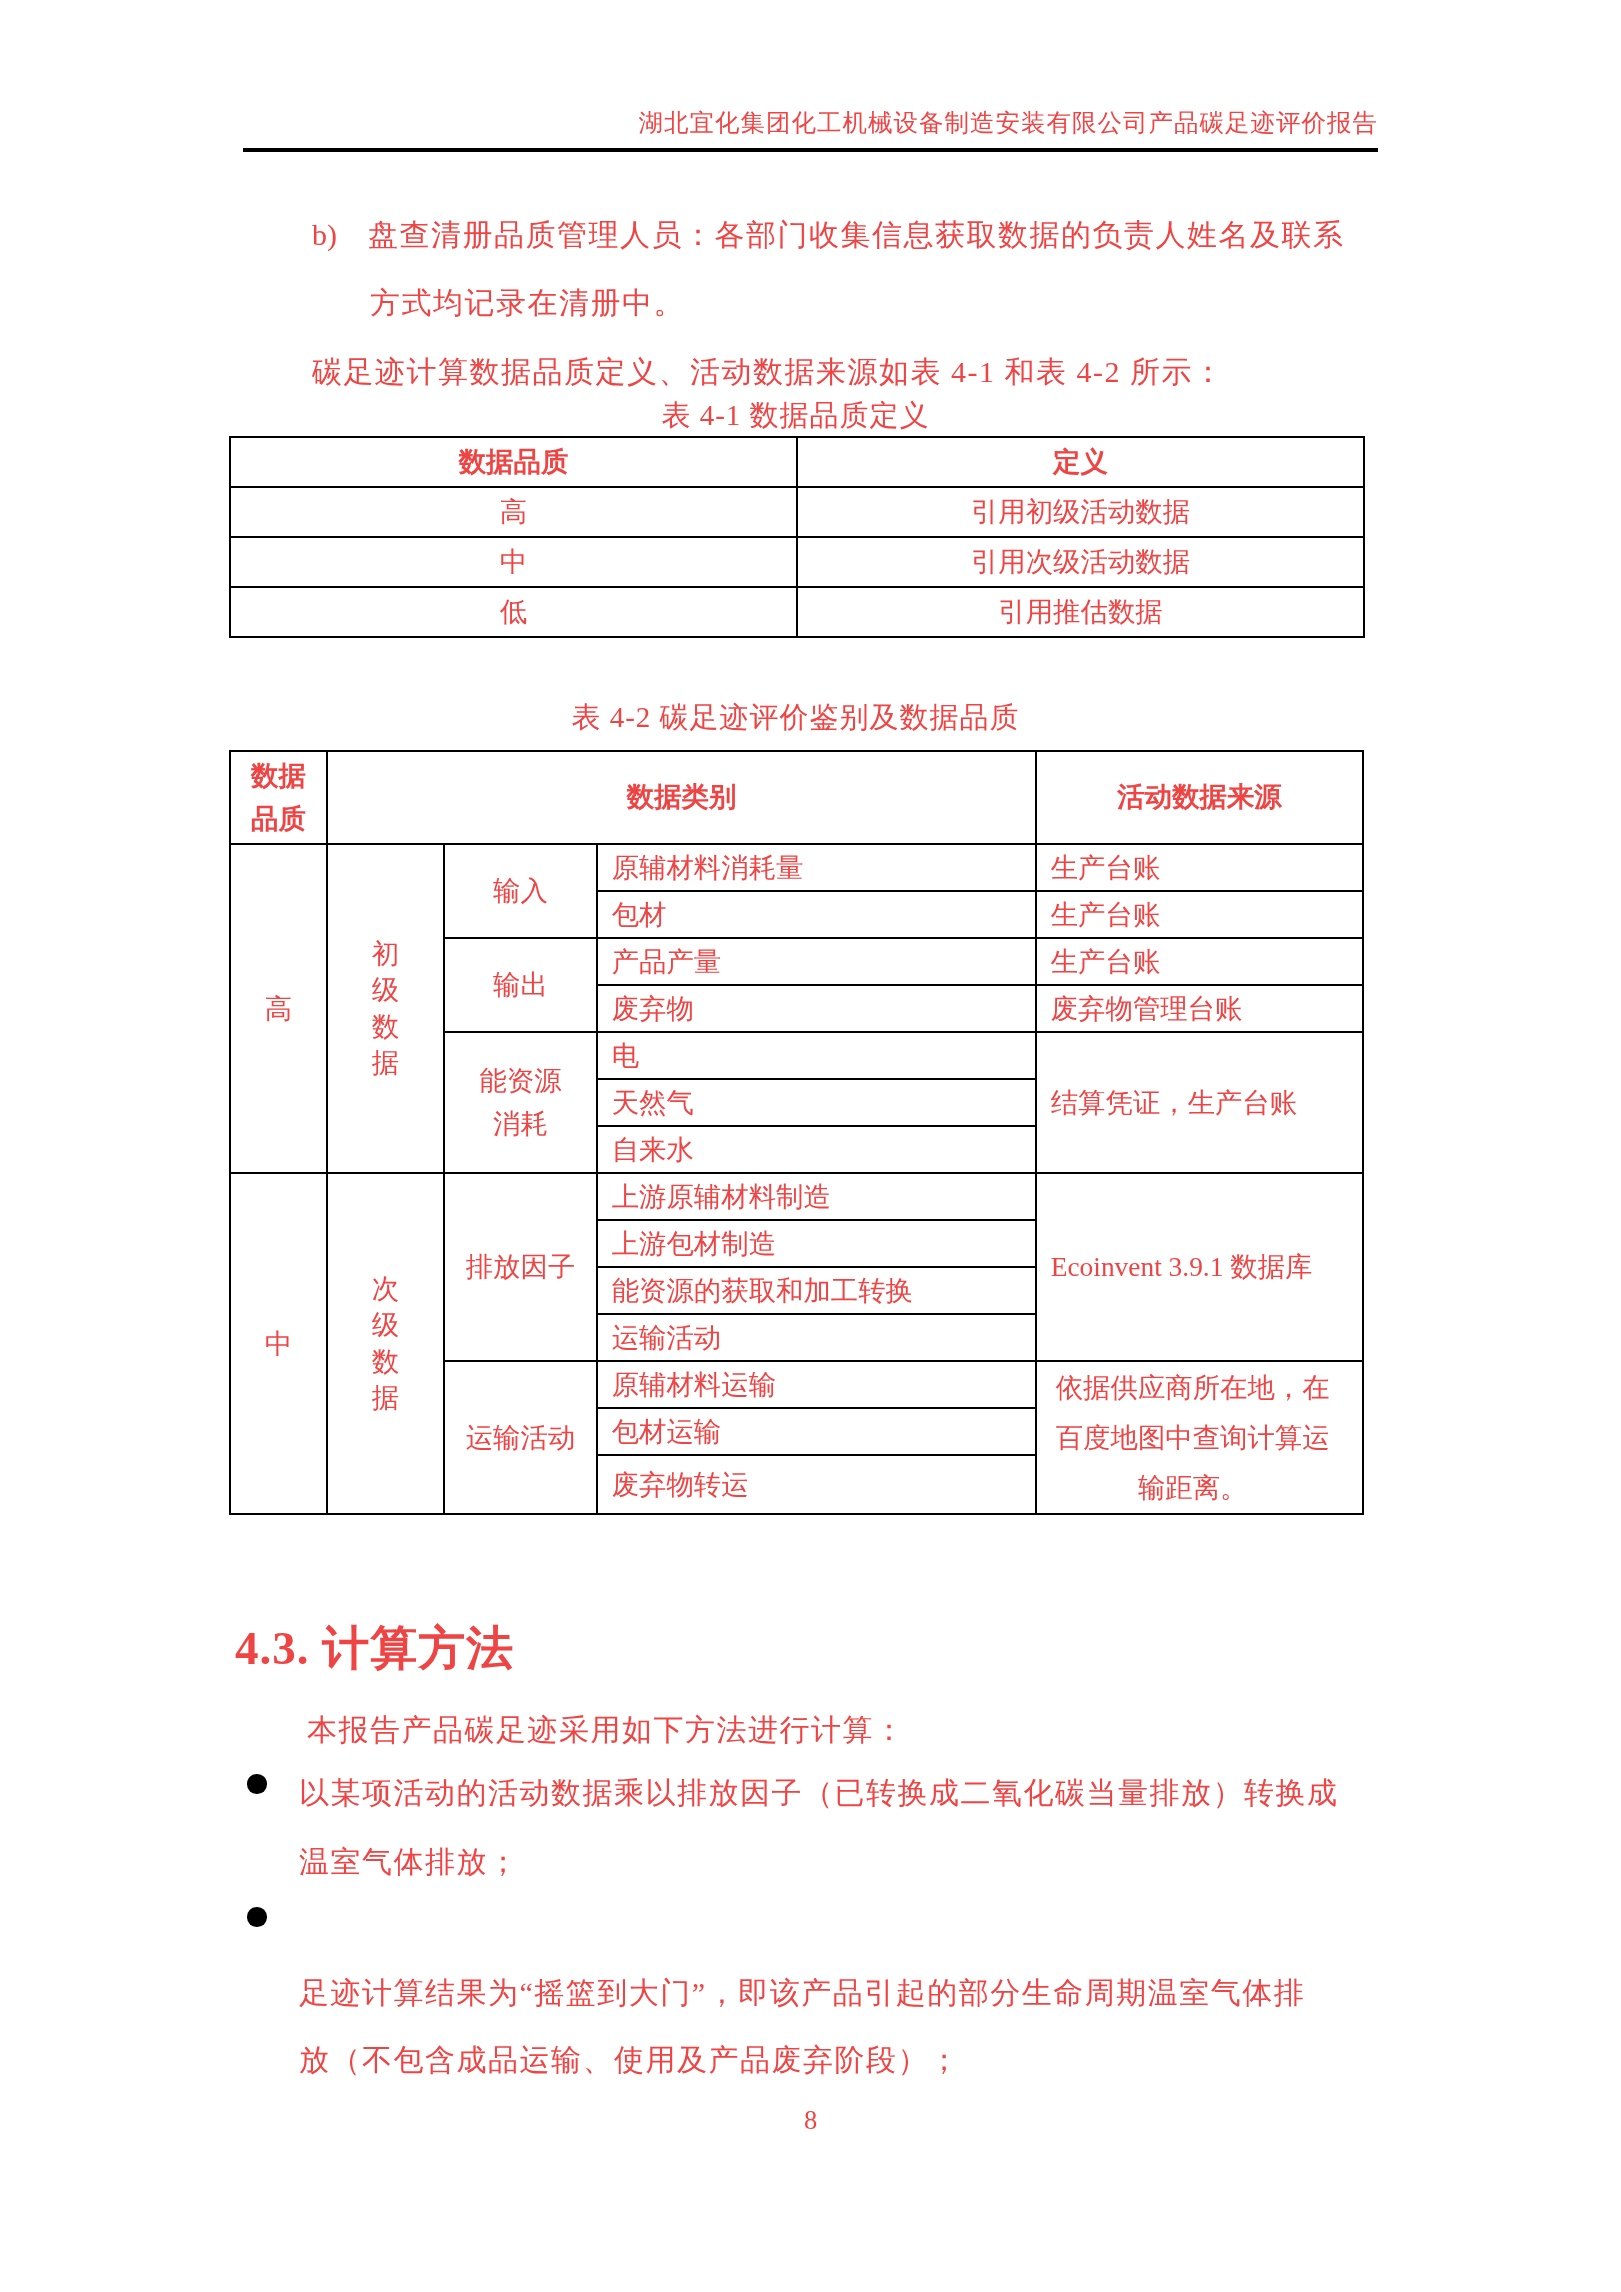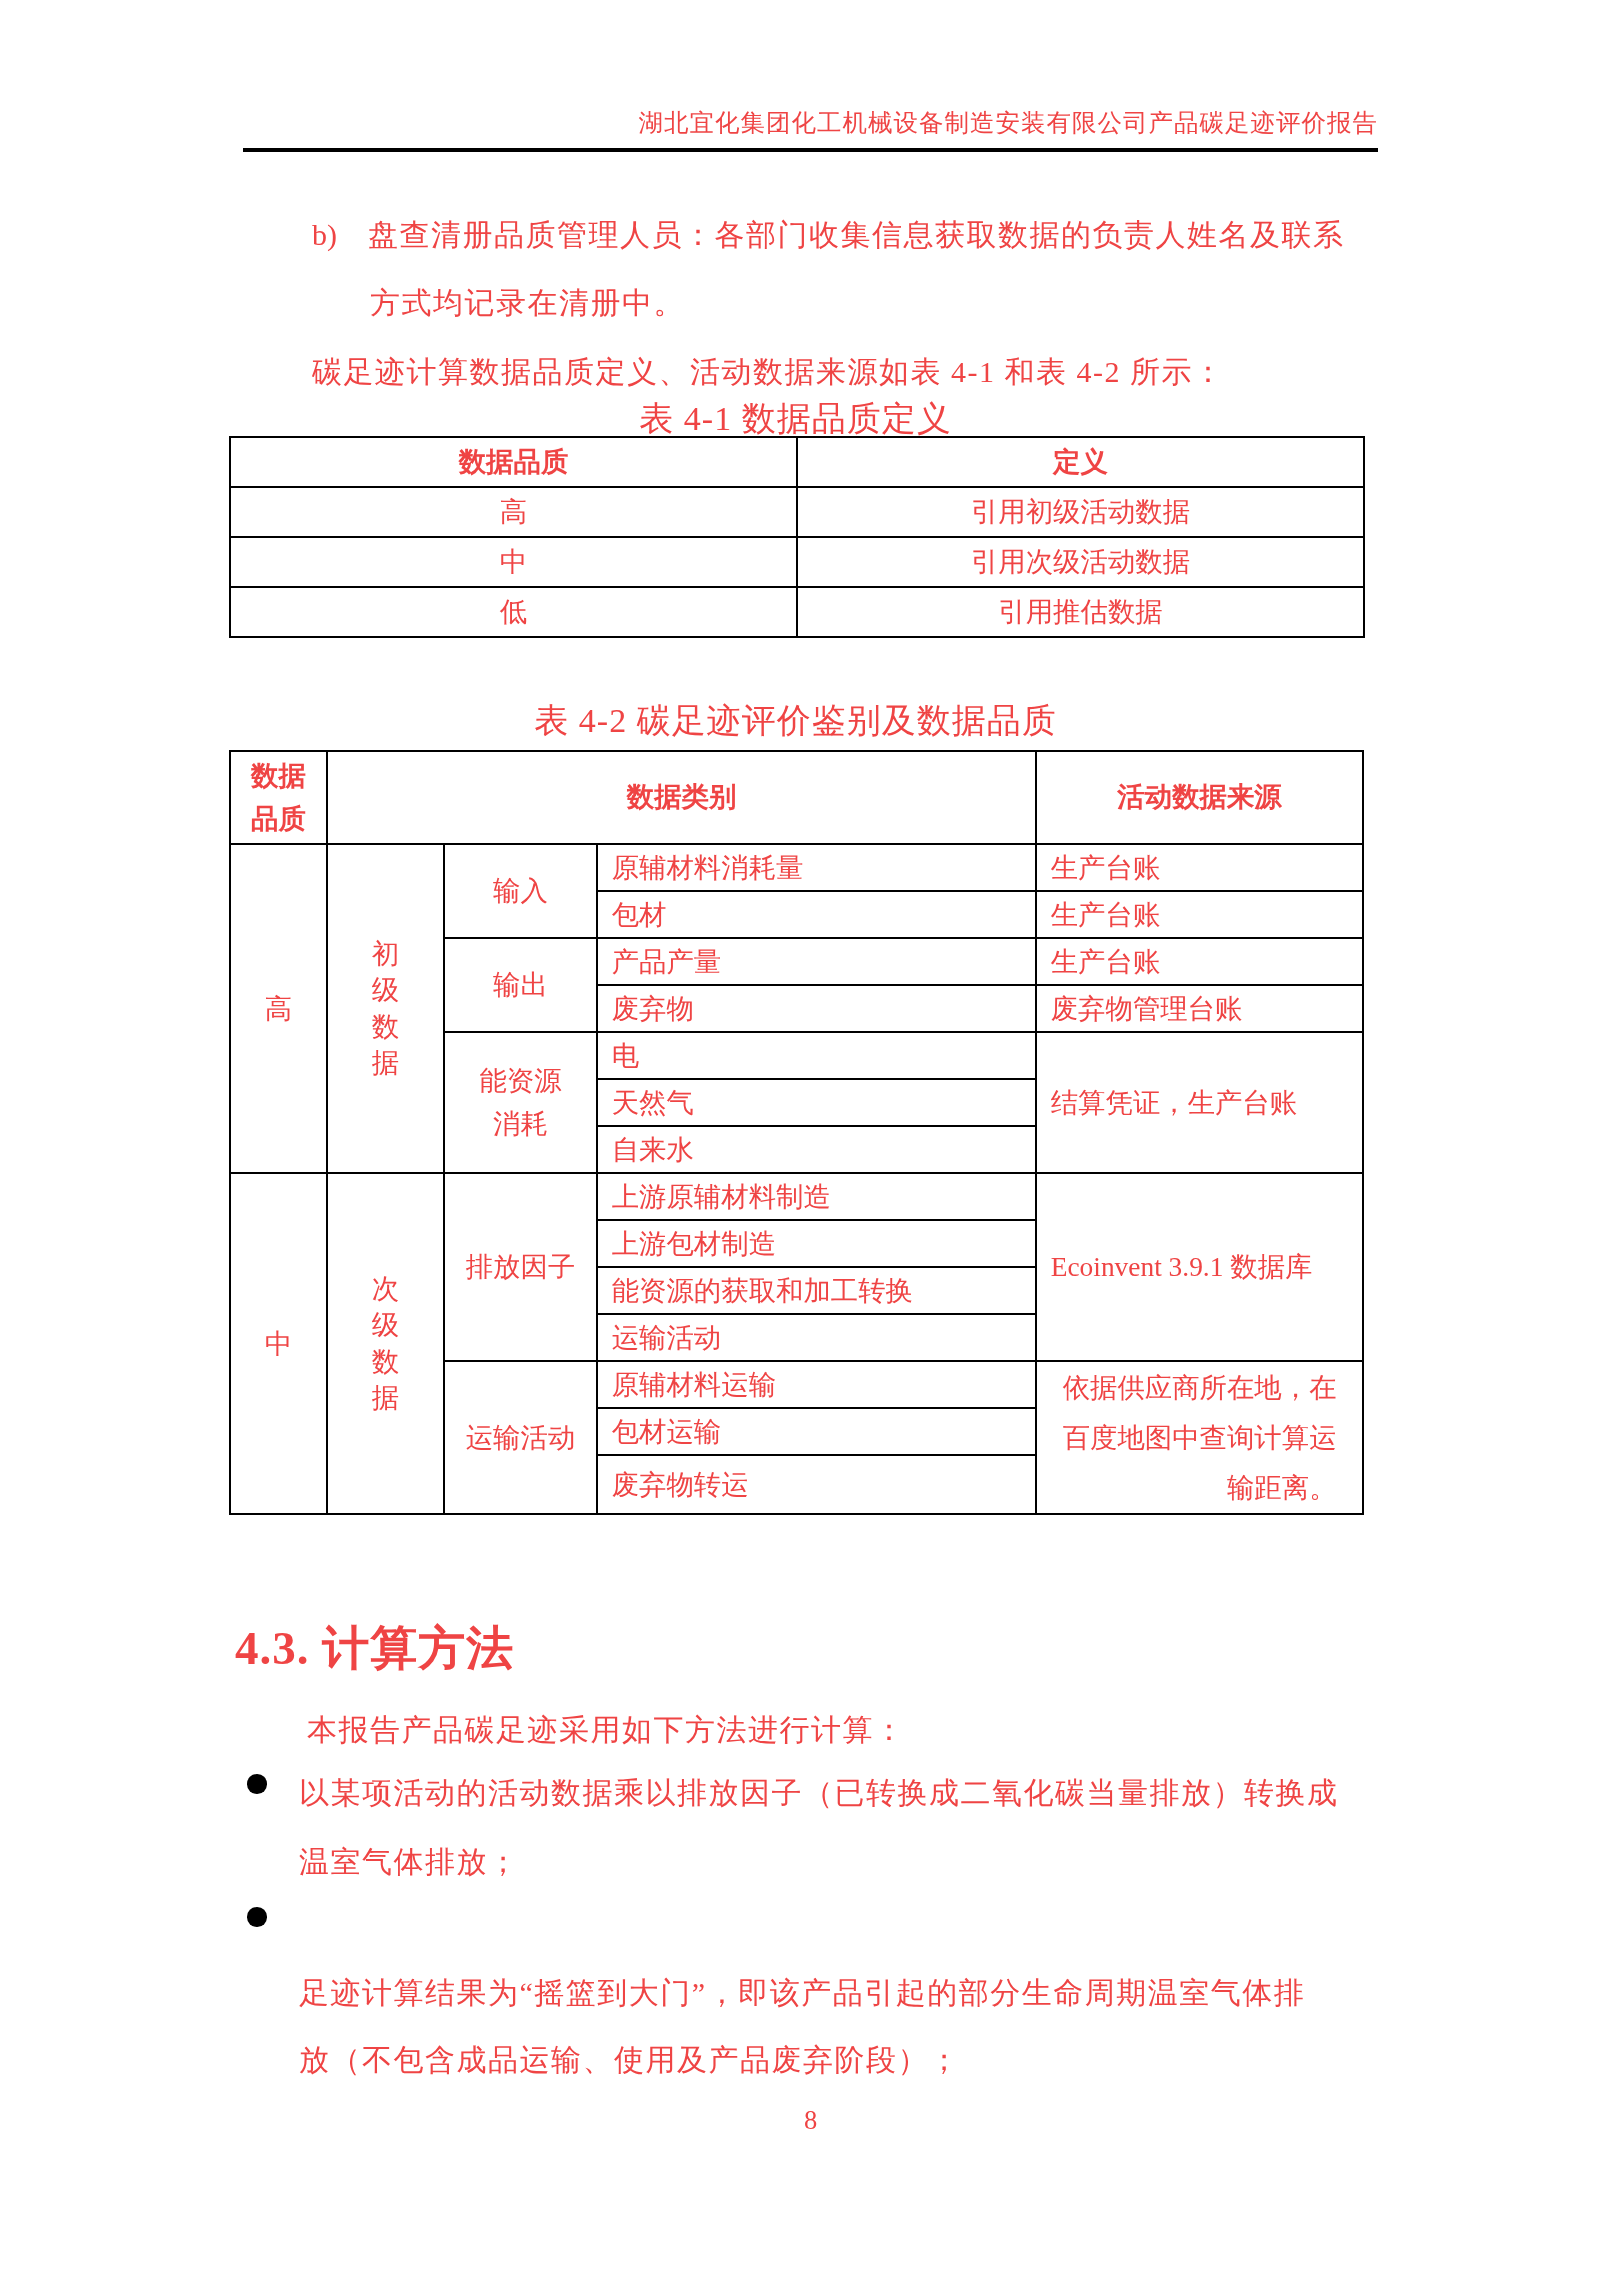--- a/index.html
+++ b/index.html
@@ -18,31 +18,31 @@
   }
   .header-rule{
     position:absolute;top:148px;left:243px;right:243px;height:3.9px;background:#000;
   }
   .body-line{
     position:absolute;font-size:30px;letter-spacing:1.5px;white-space:nowrap;margin-top:7px;
   }
   .b-marker{display:inline-block;width:56px;letter-spacing:0;}
   .caption{
     position:absolute;left:229px;width:1133px;text-align:center;
-    font-size:34px;letter-spacing:1px;
+    font-size:29px;letter-spacing:1px;
   }
   table{border-collapse:collapse;table-layout:fixed;background:#fff;}
   td,th{border:2.9px solid #000;font-weight:normal;overflow:hidden;}
   .t{position:absolute;left:229px;width:1133px;font-size:27.4px;}
   #table1 td,#table1 th{text-align:center;height:46px;}
   #table1 th{font-weight:bold;}
   #table2 td,#table2 th{text-align:center;}
   #table2 .l{text-align:left;padding:0 5.9px 0 13.7px;}
   #table2 .wrapcell{
-    text-align:right;padding:0 25.5px 0 11.8px;line-height:50px;
+    text-align:center;padding:0 25.5px 0 11.8px;line-height:50px;
     white-space:normal;word-break:break-all;
   }
   #table2 th{font-weight:bold;line-height:1.62;}
   .vert{
     width:33px;margin:0 auto;word-break:break-all;
     line-height:1.32;text-align:center;letter-spacing:0;
   }
   .twoline{line-height:1.55;}
   .h2{
     position:absolute;top:1617px;left:235px;

